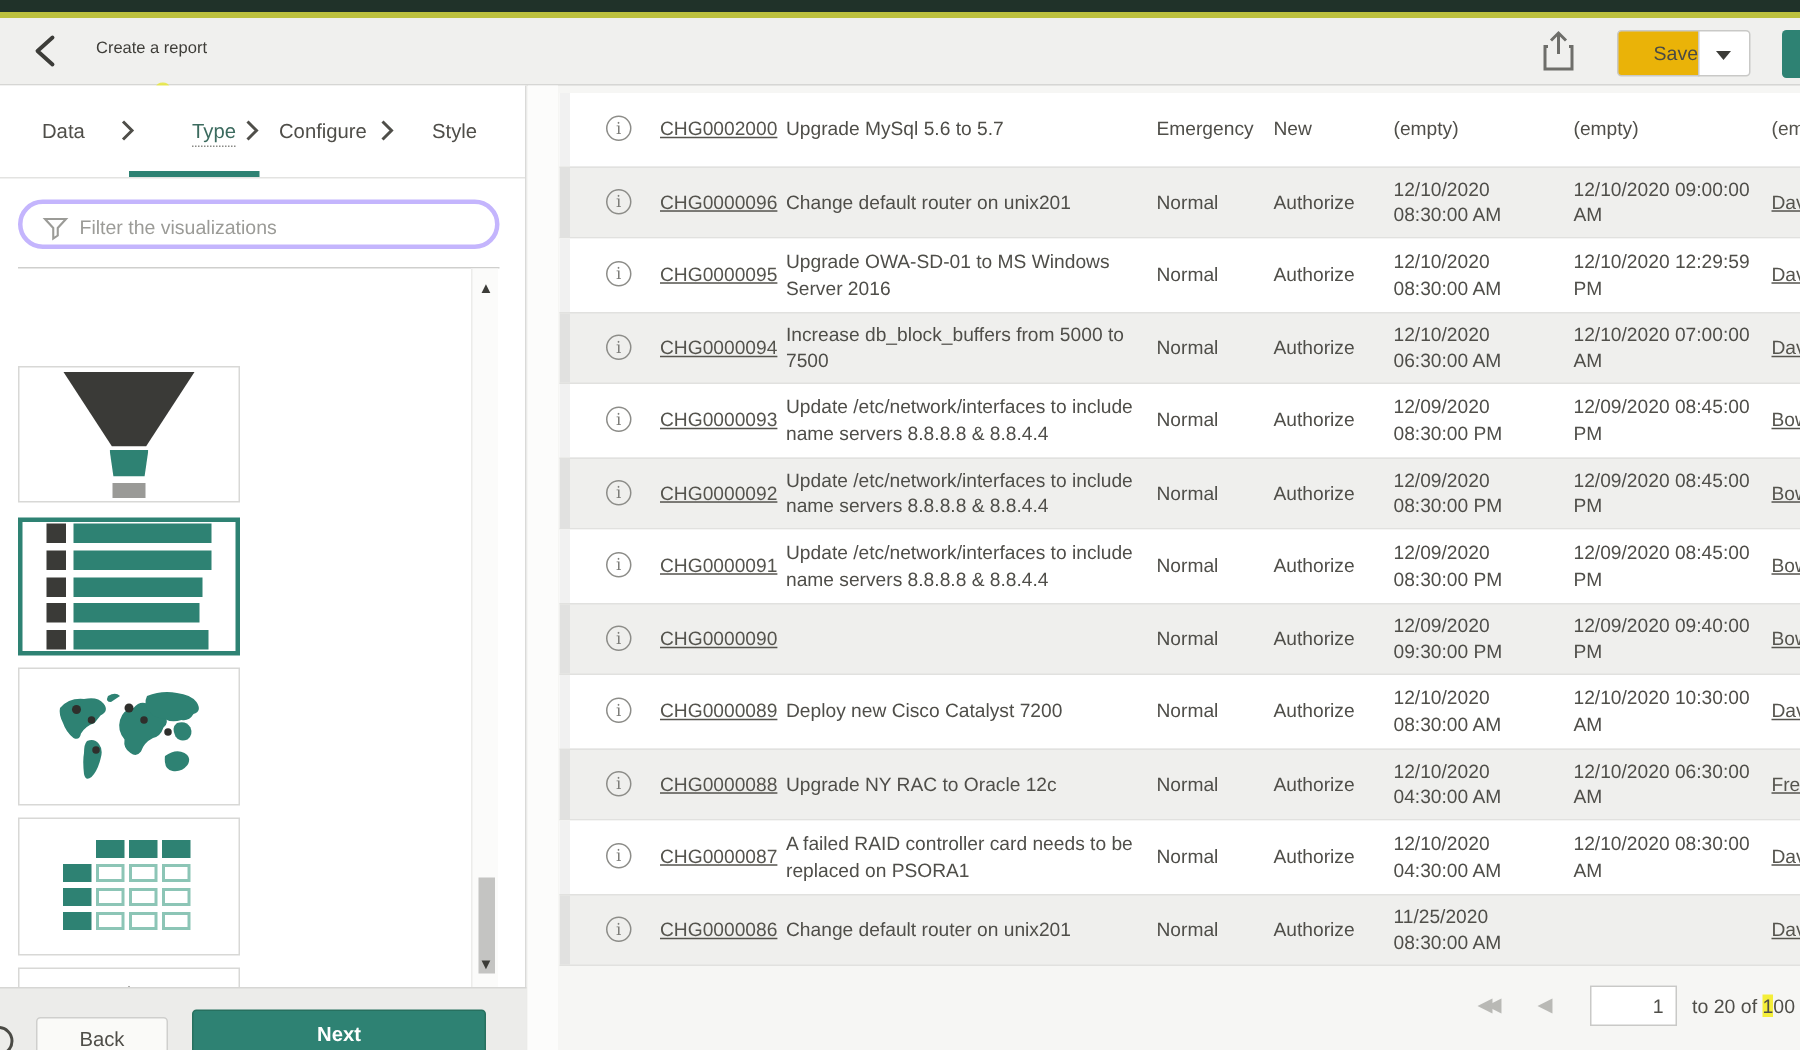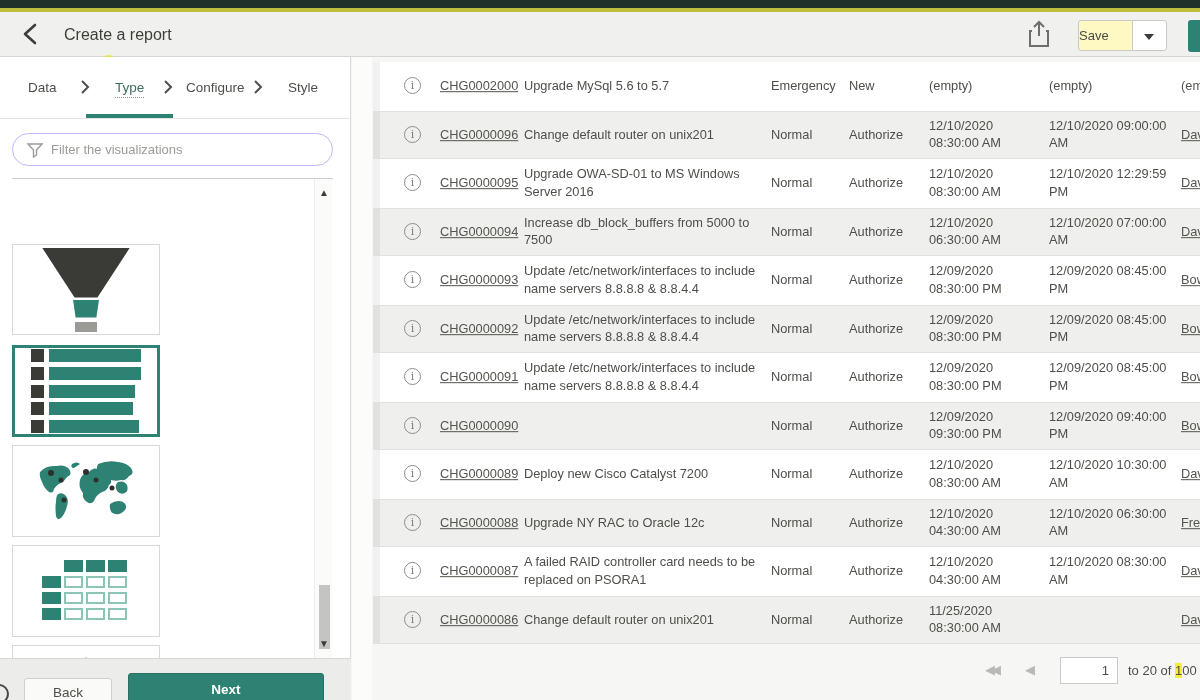--- a/index.html
+++ b/index.html
@@ -7,46 +7,46 @@
   body { font-family:"Liberation Sans", sans-serif; background:#f6f6f4; position:relative; color:#4f4e49; }
 
   
   .stripe-dark   { position:absolute; left:0; top:0; width:1200px; height:8px; background:#203229; }
   .stripe-yellow { position:absolute; left:0; top:8px; width:1200px; height:4px; background:#bcc03d; }
 
   
   .app-header { position:absolute; left:0; top:12px; width:1200px; height:45px;
                 background:#f0f0ee; border-bottom:1px solid #d6d6d4; }
   .back-chev { position:absolute; left:18px; top:9px; width:26px; height:26px; cursor:pointer; }
-  .hdr-title { position:absolute; left:64px; top:14px; font-size:16px; color:#3e3d38; }
+  .hdr-title { position:absolute; left:64px; top:14px; font-size:11px; color:#3e3d38; }
   .share-btn { position:absolute; left:1026px; top:7px; width:26px; height:30px; cursor:pointer; }
-  .save-btn  { position:absolute; left:1078px; top:8px; width:55px; height:31px; background:#fef9c3;
+  .save-btn  { position:absolute; left:1078px; top:8px; width:55px; height:31px; background:#eab308;
                border:1px solid #c9c9c7; border-radius:3px 0 0 3px; font-size:13px; color:#4a4a45;
-               text-align:left; line-height:29px; cursor:pointer; }
+               text-align:right; line-height:29px; cursor:pointer; }
   .save-caret{ position:absolute; left:1132px; top:8px; width:35px; height:31px; background:#fff;
                border:1px solid #c9c9c7; border-radius:0 3px 3px 0; cursor:pointer; }
   .save-caret:after{ content:""; position:absolute; left:11px; top:13px; border:5px solid transparent;
                border-top:6px solid #3c3c38; }
   .teal-partial { position:absolute; left:1188px; top:8px; width:12px; height:32px;
                background:#2e8273; border-radius:3px 0 0 3px; cursor:pointer; }
 
   
   .left-panel { position:absolute; left:0; top:57px; width:351px; height:643px; background:#fff;
                 border-right:1px solid #dadad8; }
   .gutter { position:absolute; left:352px; top:57px; width:20px; height:643px; background:#fcfcfb; }
 
   .tabs { position:absolute; left:0; top:0; width:100%; height:62px; border-bottom:1px solid #e3e3e1; }
   .tab  { position:absolute; top:23px; font-size:13.5px; color:#4f4e49; cursor:pointer;text-align:center; }
-  .tab.active { color:#3c6b5f; border-bottom:1px dotted #8a8a86; padding-bottom:2px; }
+  .tab.active { color:#3c6b5f; border-bottom:1px dotted #8a8a86; padding-bottom:2px;margin-left:13px; }
   .tab-underline { position:absolute; left:86px; top:57px; width:87px; height:4px; background:#2e8273; }
   .tab-sep { position:absolute; top:22px; width:10px; height:16px; }
   .tab-sep svg { display:block; }
 
   .filter-pill { position:absolute; left:12px; top:76px; width:321px; height:33px; background:#fff;
-                 border:1px solid #c4b5fd; border-radius:17px; }
+                 border:3px solid #c4b5fd; border-radius:17px; }
   .filter-icon { position:absolute; left:13px; top:7px; width:18px; height:18px; }
   .filter-input{ position:absolute; left:38px; top:2px; width:270px; height:27px; border:none; outline:none;
                  font-size:13px; font-family:"Liberation Sans",sans-serif; color:#4f4e49; background:transparent; }
   .filter-input::placeholder { color:#9b9b97; }
 
   .viz-divider { position:absolute; left:12px; top:121px; width:321px; height:1px; background:#cfcfcd; }
 
   .viz-scroll { position:absolute; left:0; top:122px; width:351px; height:479px; overflow:hidden; }
   .viz-card { position:absolute; left:12px; width:148px; height:91px; background:#fff;
               border:1px solid #d8d8d6; cursor:pointer; display:flex; align-items:center; justify-content:center; overflow:hidden; }

